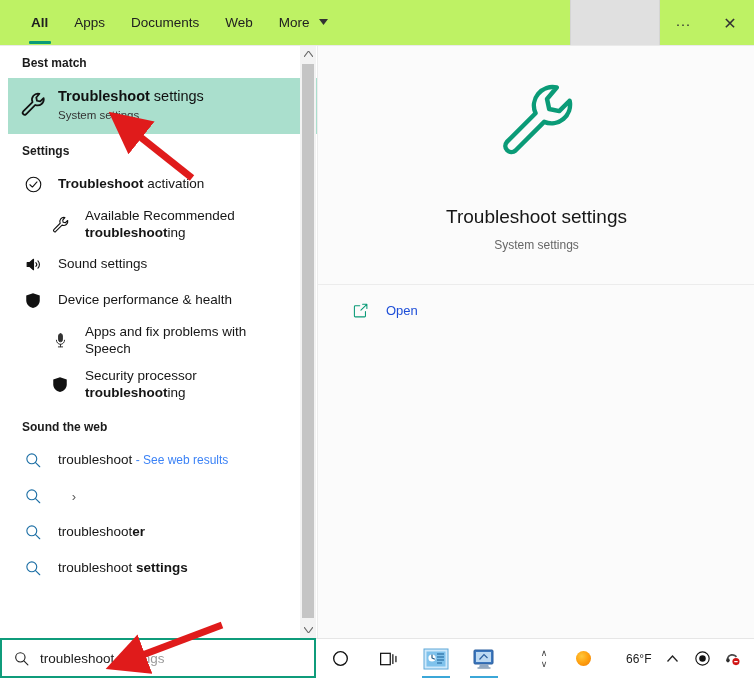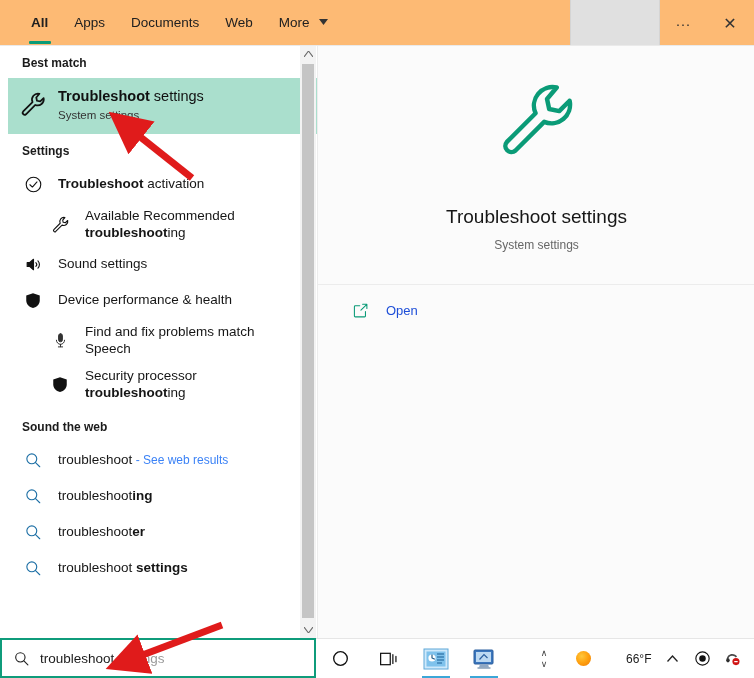--- a/index.html
+++ b/index.html
@@ -7,21 +7,21 @@
     width: 754px; height: 678px;
     overflow: hidden;
     font-family: "Liberation Sans", sans-serif;
     background: #ffffff;
   }
   #root { position: relative; width: 754px; height: 678px; background: #ffffff; }
 
   
   .tabbar {
     position: absolute; left: 0; top: 0; width: 754px; height: 46px;
-    background: #fdba74;
+    background: #bef264;
     display: flex; align-items: center;
   }
   .tabs { display: flex; align-items: center; height: 46px; padding-left: 18px; }
   .tab {
     position: relative;
     font-size: 13.5px; color: #202020;
     padding: 0 13px; height: 46px; line-height: 46px;
     cursor: default; white-space: nowrap;
   }
   .tab.active { font-weight: bold; }
@@ -219,21 +219,21 @@
       <div class="arrow">›</div>
     </div>
 
     <div class="row tall">
       <div class="ico">
         <svg width="17" height="19" viewBox="0 0 24 24" fill="none" stroke="#333" stroke-width="1.4" stroke-linecap="round">
           <rect x="9.3" y="2.4" width="5.4" height="11.4" rx="2.7" fill="#333" stroke="#333"></rect>
           <path d="M6.2 11.6a5.8 5.8 0 0 0 11.6 0M12 17.4v3.4M9 21h6"></path>
         </svg>
       </div>
-      <div class="lbl">Find and fix problems match Speech</div>
+      <div class="lbl">Apps and fix problems with Speech</div>
       <div class="arrow">›</div>
     </div>
 
     <div class="row tall">
       <div class="ico">
         <svg width="18" height="19" viewBox="0 0 24 24">
             <path d="M12 2.2 21 5.4v6.1c0 5.4-3.7 9.2-9 10.4-5.3-1.2-9-5-9-10.4V5.4z" fill="#111"></path>
           </svg>
       </div>
       <div class="lbl"><span>Security processor </span><b>troubleshoot</b><span>ing</span></div>
@@ -253,21 +253,20 @@
       <div class="arrow">›</div>
     </div>
 
     <div class="row">
       <div class="ico">
         <svg width="18" height="18" viewBox="0 0 24 24" fill="none" stroke="#1d6fa5" stroke-width="1.5" stroke-linecap="round">
             <circle cx="10.4" cy="10.4" r="6.6"></circle>
             <path d="M15.4 15.4 21 21"></path>
           </svg>
       </div>
-      <div class="lbl"><span>troubleshoot</span><b>ing</b></div>
       <div class="arrow">›</div>
     </div>
 
     <div class="row">
       <div class="ico">
         <svg width="18" height="18" viewBox="0 0 24 24" fill="none" stroke="#1d6fa5" stroke-width="1.5" stroke-linecap="round">
             <circle cx="10.4" cy="10.4" r="6.6"></circle>
             <path d="M15.4 15.4 21 21"></path>
           </svg>
       </div>

